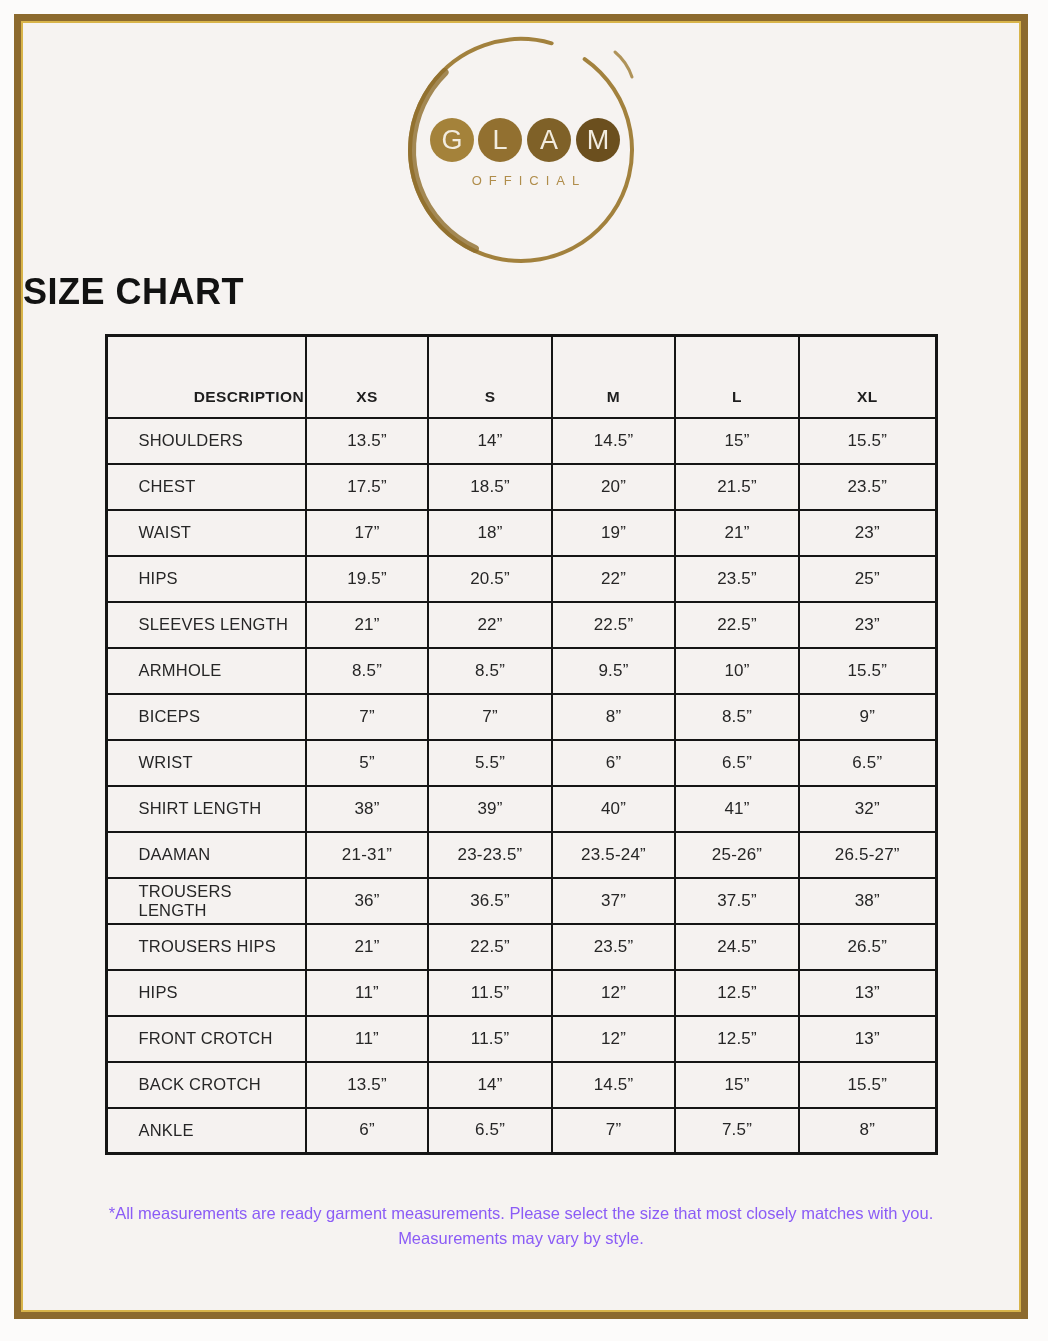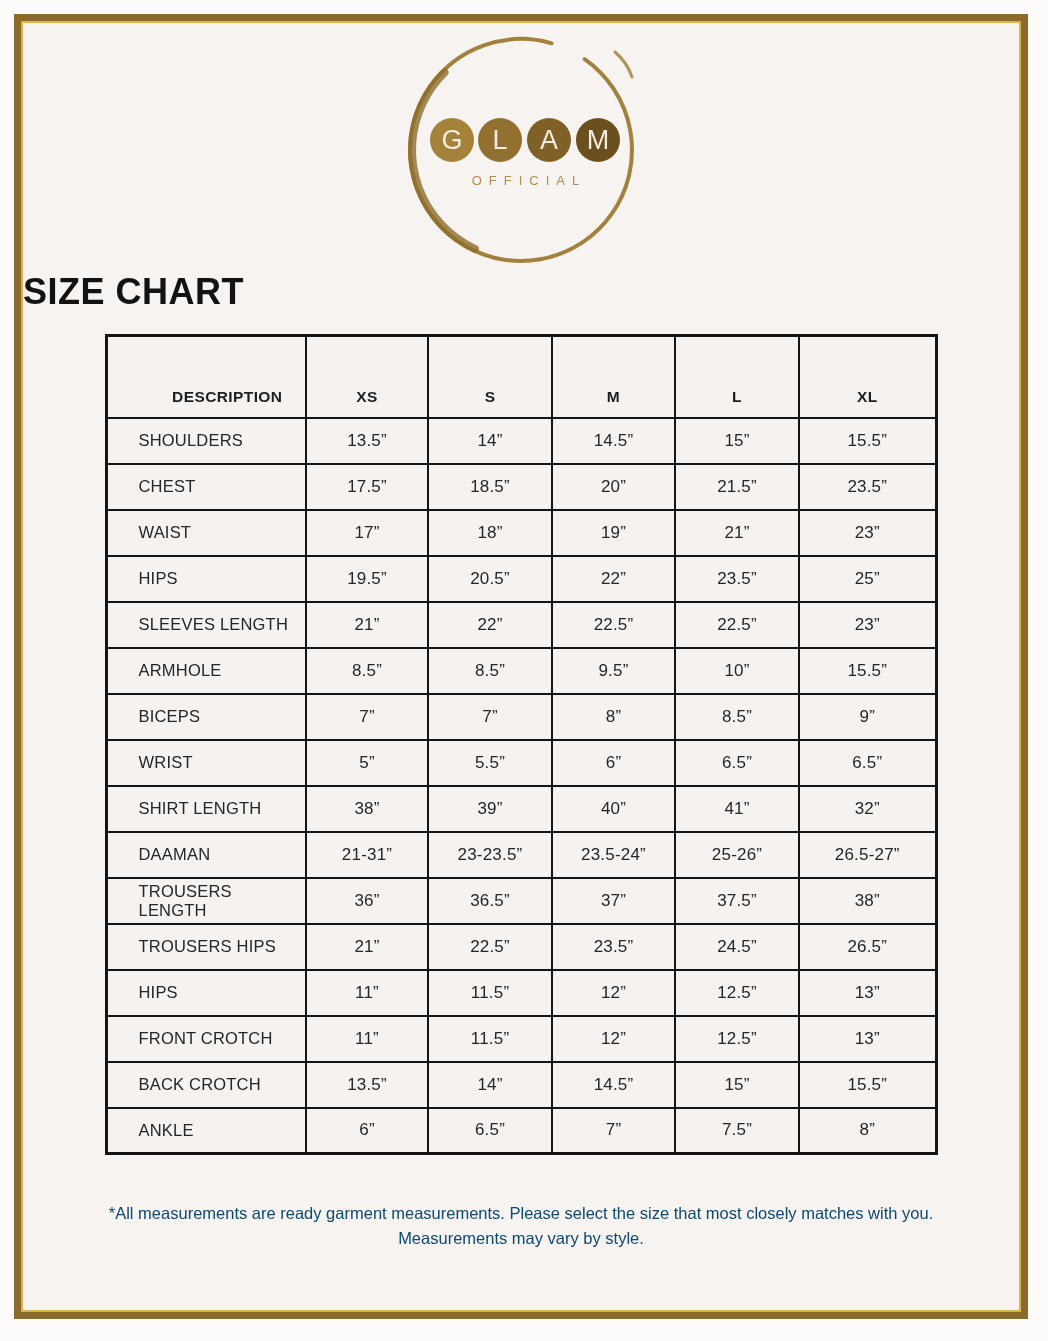--- a/index.html
+++ b/index.html
@@ -43,37 +43,37 @@
   .size-chart th, .size-chart td {
     border:2px solid #151515;
     color:#1e1e1e;
     box-sizing:border-box;
   }
   .size-chart thead th {
     height:82px; vertical-align:bottom; padding-bottom:11px;
     font-size:15.5px; font-weight:bold; letter-spacing:0.4px;
     text-align:center;
   }
-  .size-chart thead th.desc-col { text-align:center; padding-left:43px; }
+  .size-chart thead th.desc-col { text-align:right; padding-left:43px; }
   .size-chart tbody td {
     height:46px; text-align:center;
     font-size:17px; letter-spacing:0.2px; color:#262626;
   }
   .size-chart tbody td.label {
     text-align:left; padding-left:31px; font-size:16.5px;margin-top:28px;
   }
   .col-desc { width:200px; }
   .col-xs { width:122px; }
   .col-s  { width:124px; }
   .col-m  { width:123px; }
   .col-l  { width:124px; }
   .col-xl { width:137px; }
   .footnote {
     margin-top:46px; text-align:center;
-    font-size:16.5px; line-height:25px; color:#0c4a6e;
+    font-size:16.5px; line-height:25px; color:#8b5cf6;
   }
 </style>
 </head>
 <body>
 
 <div class="frame">
   <div class="frame-inner">
 
     <div class="logo-wrap">
       <svg width="236" height="236" viewBox="0 0 236 236">

